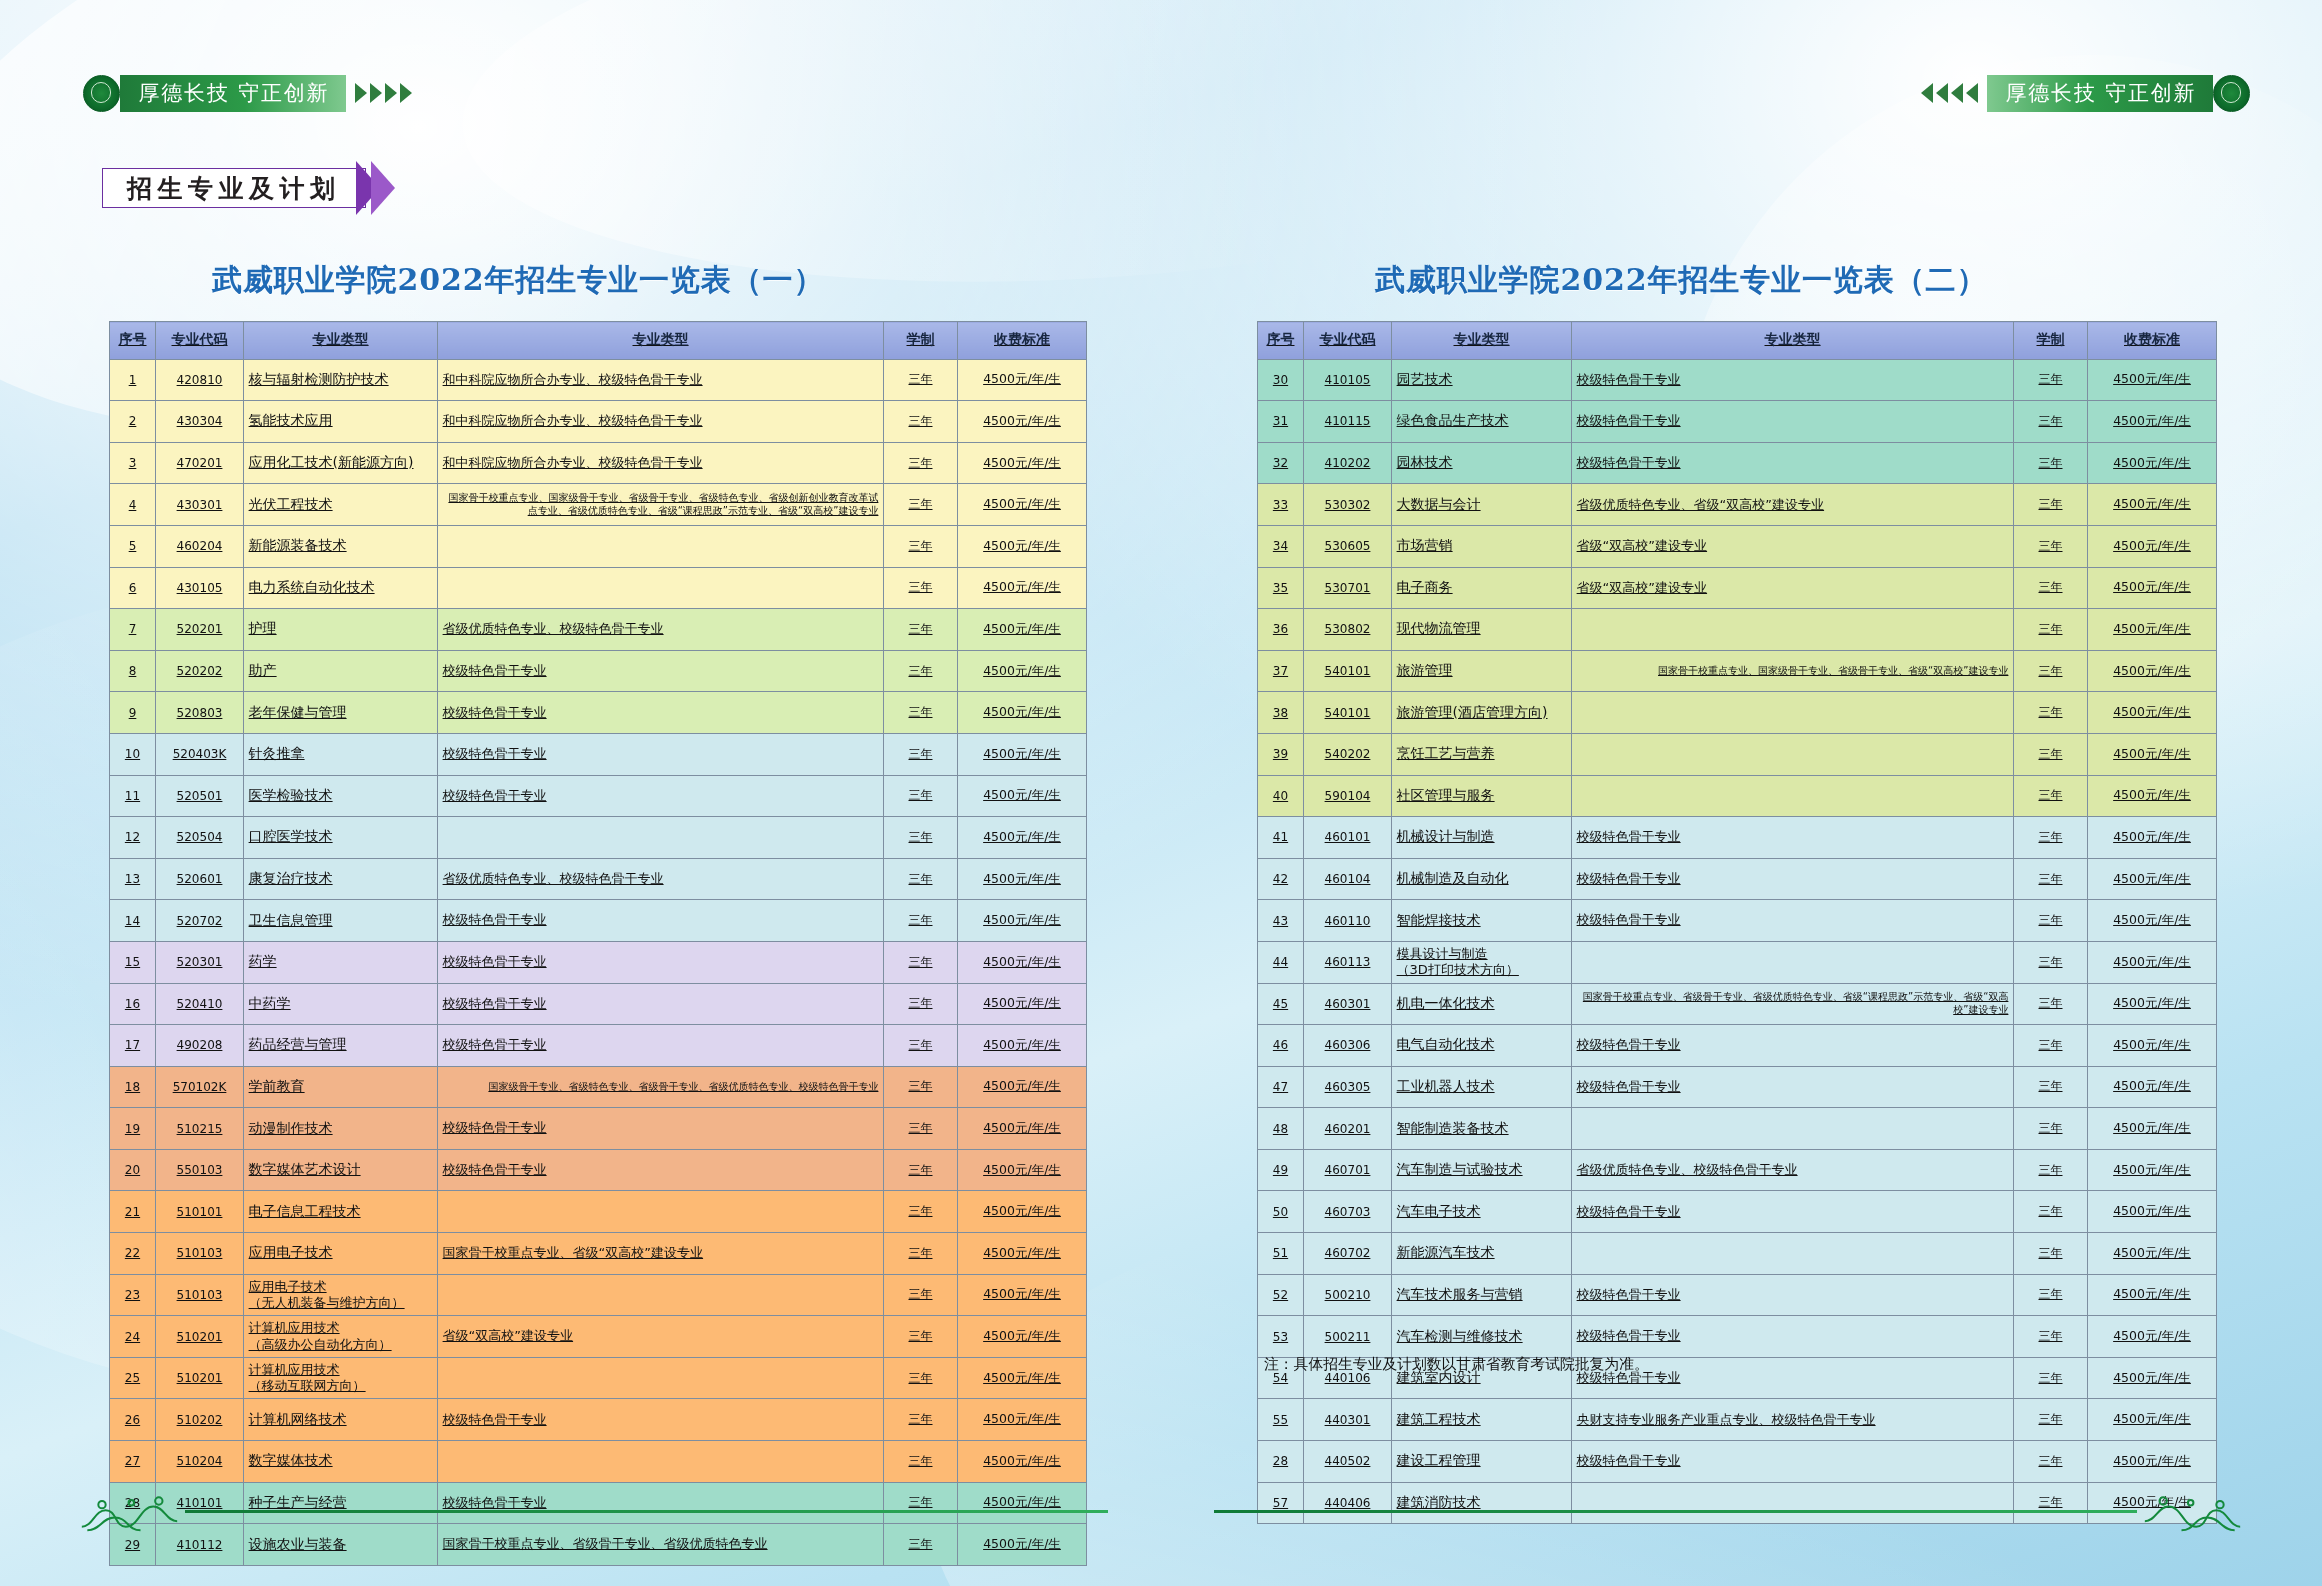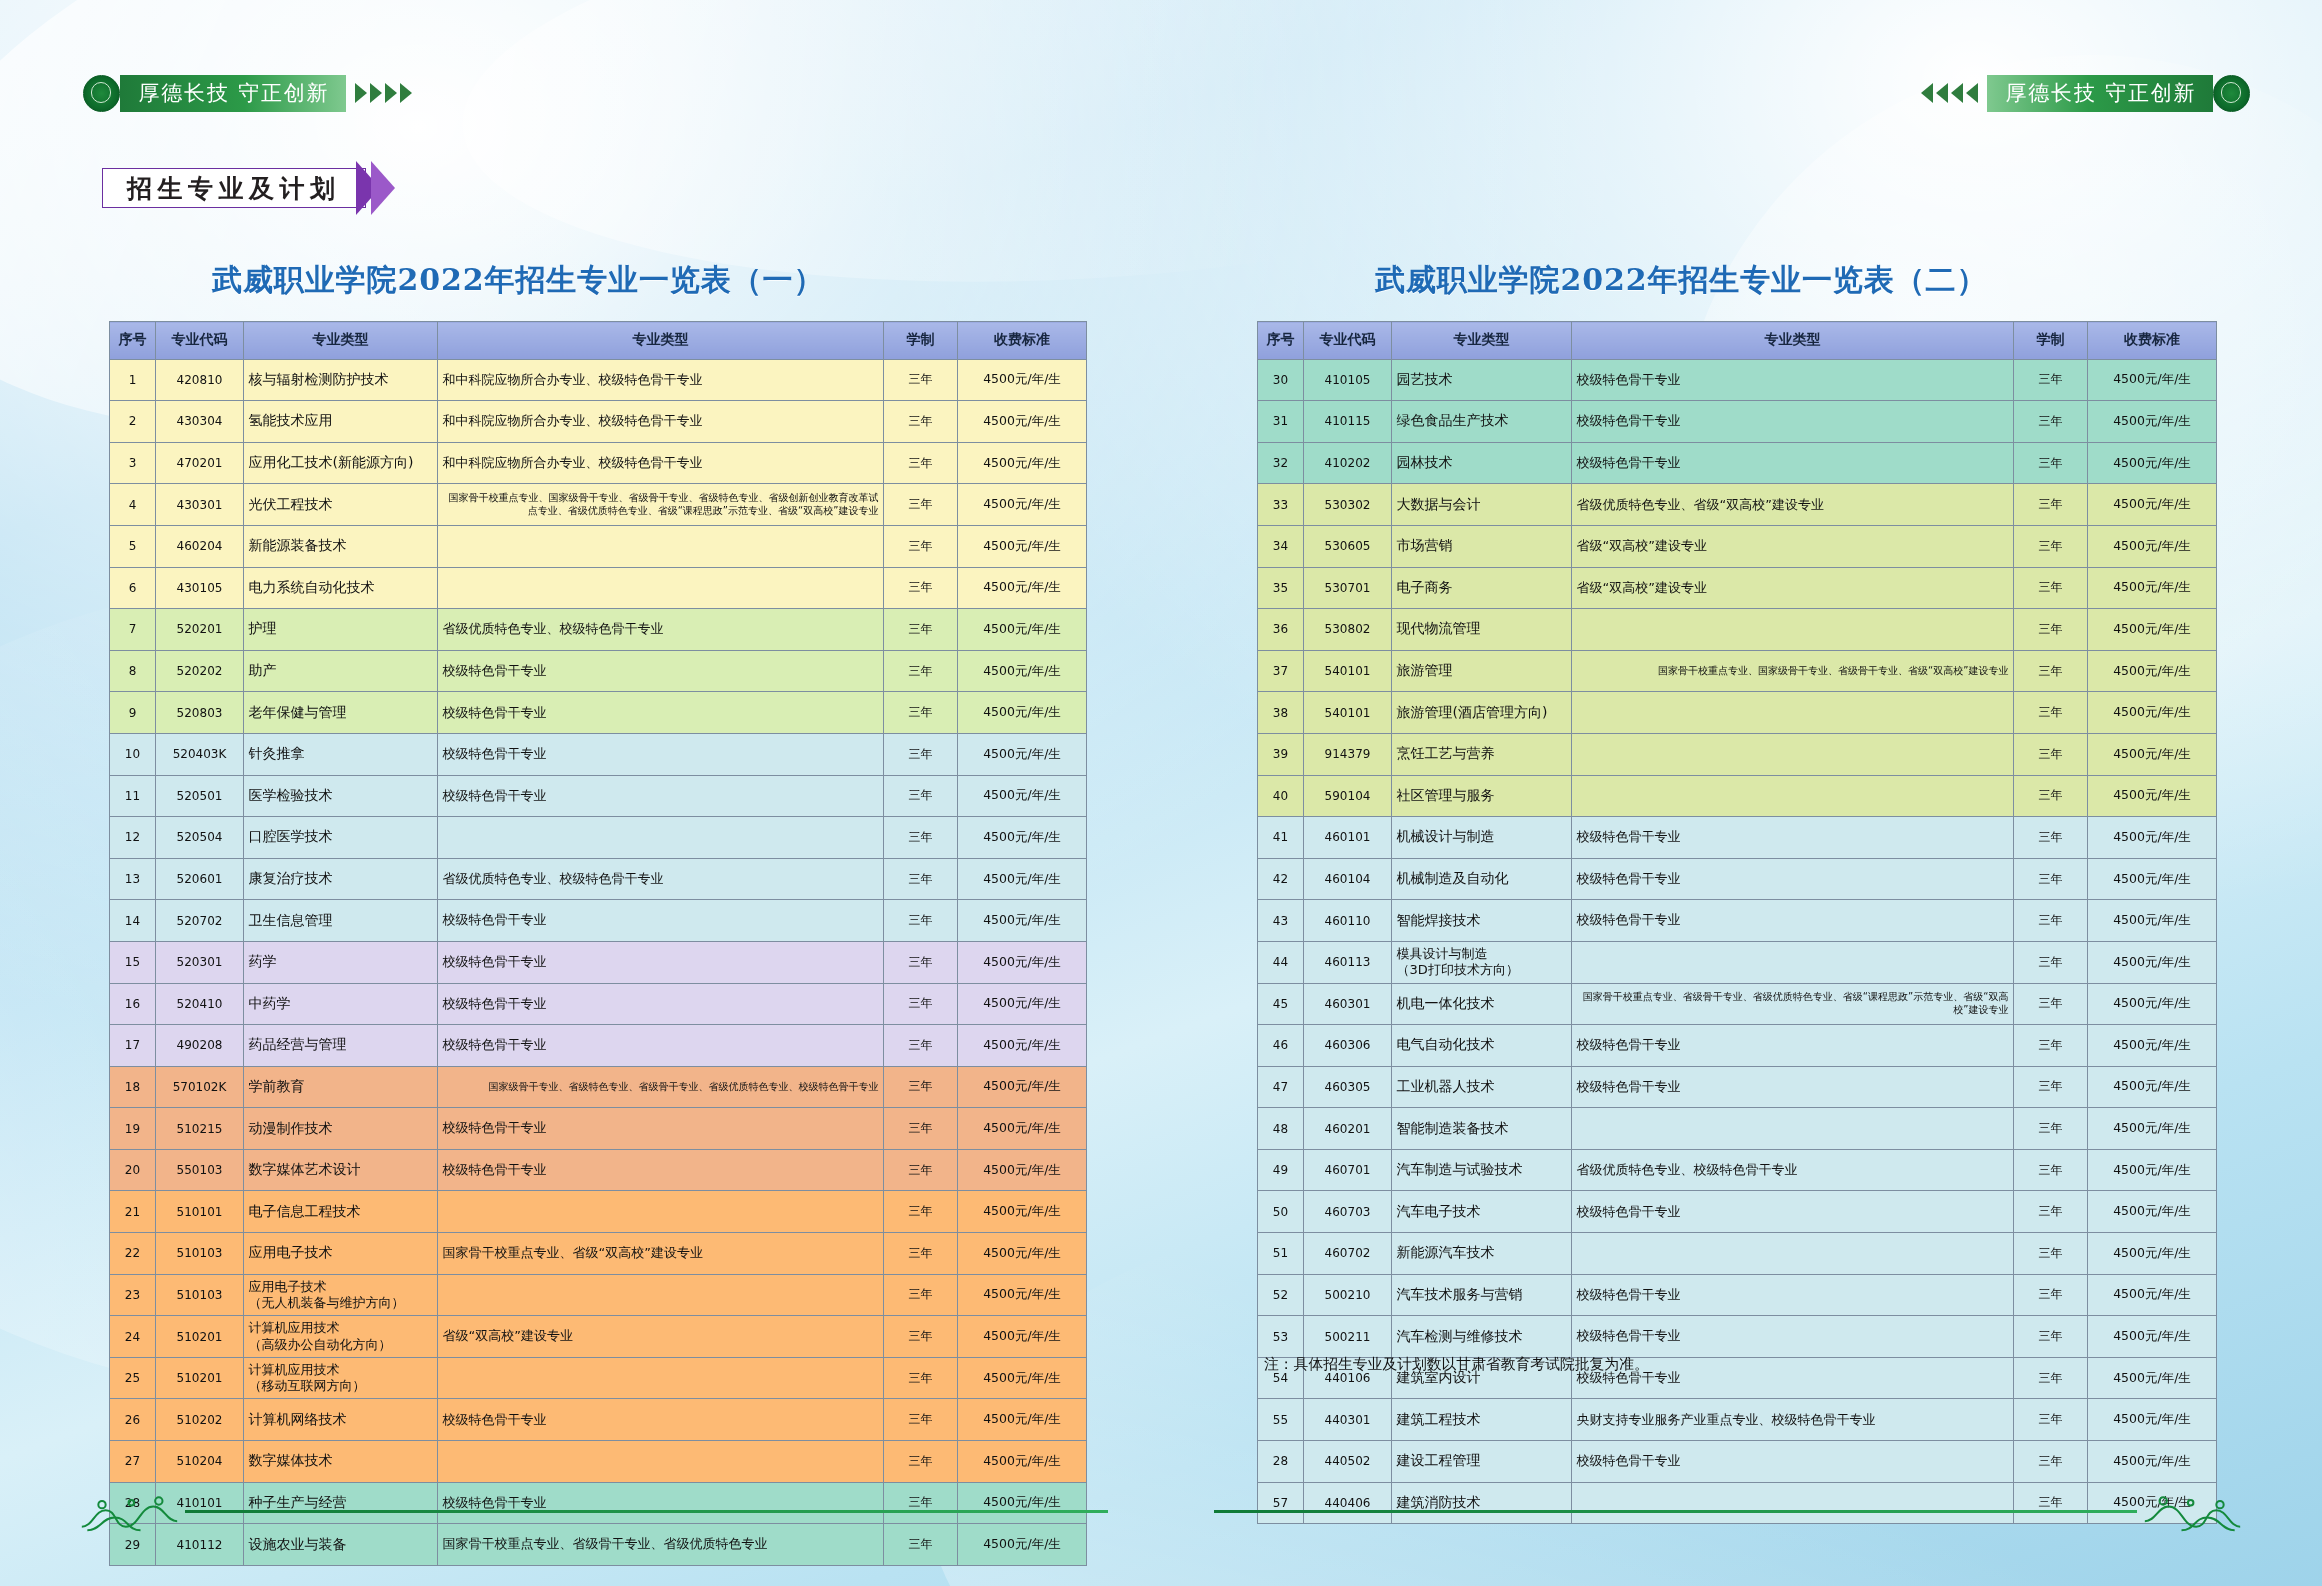--- a/index.html
+++ b/index.html
@@ -82,21 +82,21 @@
   
   .tbl-title{
     position:absolute;font-size:30px;font-weight:bold;color:#1f6ab5;
     font-family:"DejaVu Serif","Liberation Serif",serif;letter-spacing:0.9px;
     text-shadow:0 0.9px 0 rgba(255,255,255,.8);
   }
   .title-left{left:212px;top:260px;}
   .title-right{left:1375px;top:260px;}
 
   
-  table{border-collapse:collapse;table-layout:fixed;}
+  table{border-collapse:collapse;table-layout:fixed;text-decoration:underline;}
   .tbl{position:absolute;font-size:12px;color:#111;}
   .tbl-l{left:109px;top:321px;width:978px;}
   .tbl-r{left:1257px;top:321px;width:960px;}
   .tbl th,.tbl td{
     border:0.9px solid #7d8ea0;padding:2.8px 4.6px;vertical-align:middle;
     font-family:"DejaVu Sans","Liberation Sans",sans-serif;
   }
   .tbl thead th{
     background:linear-gradient(180deg,#a9b8e8,#8fa0dc);
     color:#17263f;font-weight:bold;font-size:14px;text-align:center;height:31px;
@@ -521,21 +521,21 @@
         <tr class="g-olive">
           <td class="c">38</td>
           <td class="c">540101</td>
           <td class="l nm">旅游管理(酒店管理方向)</td>
           <td class="l small"></td>
           <td class="c">三年</td>
           <td class="c fee">4500元/年/生</td>
         </tr>
         <tr class="g-olive">
           <td class="c">39</td>
-          <td class="c">914379</td>
+          <td class="c">540202</td>
           <td class="l nm">烹饪工艺与营养</td>
           <td class="l small"></td>
           <td class="c">三年</td>
           <td class="c fee">4500元/年/生</td>
         </tr>
         <tr class="g-olive">
           <td class="c">40</td>
           <td class="c">590104</td>
           <td class="l nm">社区管理与服务</td>
           <td class="l small"></td>

